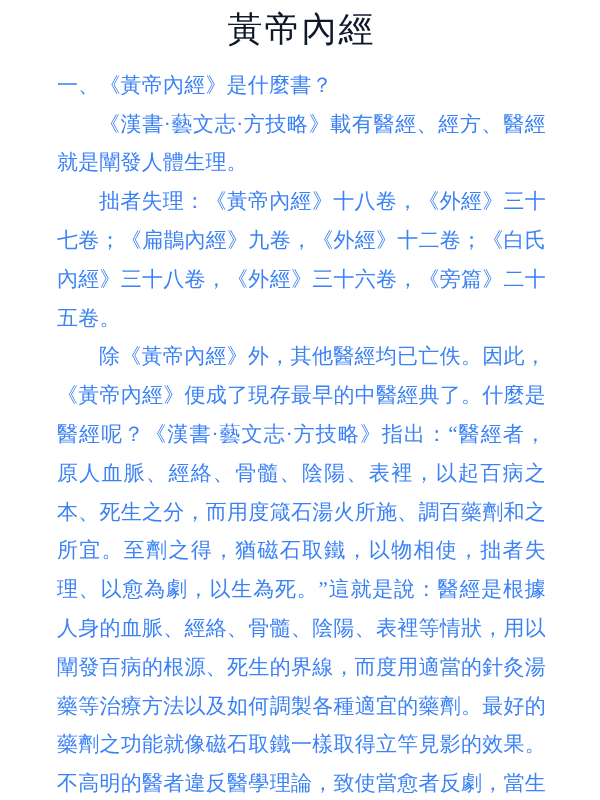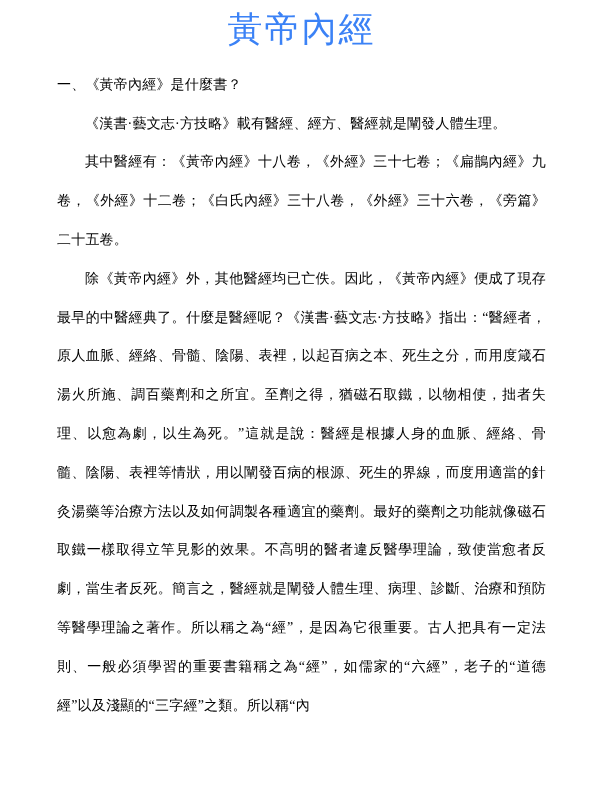--- a/index.html
+++ b/index.html
@@ -16,48 +16,48 @@
   .page {
     box-sizing: border-box;
     width: 600px;
     height: 800px;
     padding: 8px 54px 0 57px;
     background: #ffffff;
   }
   .doc-title {
     margin: 0 0 14px 0;
     text-align: center;
-    color: #3b82f6;
+    color: #0f172a;
     font-size: 35px;
     font-weight: normal;
     letter-spacing: 2px;
     line-height: 1.25;
     font-family: "Liberation Serif", "DejaVu Serif", serif;
   }
   .body-text p {
     margin: 0;
-    color: #000000;
-    font-size: 14px;
+    color: #3b82f6;
+    font-size: 21px;
     line-height: 38.8px;
     text-align: justify;
     text-justify: inter-character;
     letter-spacing: 0.2px;
   }
   .body-text p.indent {
     text-indent: 2em;
   }
 </style>
 </head>
 <body>
 
 <main class="page">
   <h1 class="doc-title">黃帝內經</h1>
 
   <div class="body-text">
     <p>一、《黃帝內經》是什麼書？</p>
 
     <p class="indent">《漢書·藝文志·方技略》載有醫經、經方、醫經就是闡發人體生理。</p>
 
-    <p class="indent">其中醫經有：《黃帝內經》十八卷，《外經》三十七卷；《扁鵲內經》九卷，《外經》十二卷；《白氏內經》三十八卷，《外經》三十六卷，《旁篇》二十五卷。</p>
+    <p class="indent">拙者失理：《黃帝內經》十八卷，《外經》三十七卷；《扁鵲內經》九卷，《外經》十二卷；《白氏內經》三十八卷，《外經》三十六卷，《旁篇》二十五卷。</p>
 
     <p class="indent">除《黃帝內經》外，其他醫經均已亡佚。因此，《黃帝內經》便成了現存最早的中醫經典了。什麼是醫經呢？《漢書·藝文志·方技略》指出：“醫經者，原人血脈、經絡、骨髓、陰陽、表裡，以起百病之本、死生之分，而用度箴石湯火所施、調百藥劑和之所宜。至劑之得，猶磁石取鐵，以物相使，拙者失理、以愈為劇，以生為死。”這就是說：醫經是根據人身的血脈、經絡、骨髓、陰陽、表裡等情狀，用以闡發百病的根源、死生的界線，而度用適當的針灸湯藥等治療方法以及如何調製各種適宜的藥劑。最好的藥劑之功能就像磁石取鐵一樣取得立竿見影的效果。不高明的醫者違反醫學理論，致使當愈者反劇，當生者反死。簡言之，醫經就是闡發人體生理、病理、診斷、治療和預防等醫學理論之著作。所以稱之為“經”，是因為它很重要。古人把具有一定法則、一般必須學習的重要書籍稱之為“經”，如儒家的“六經”，老子的“道德經”以及淺顯的“三字經”之類。所以稱“內</p>
   </div>
 </main>
 
 </body></html>

